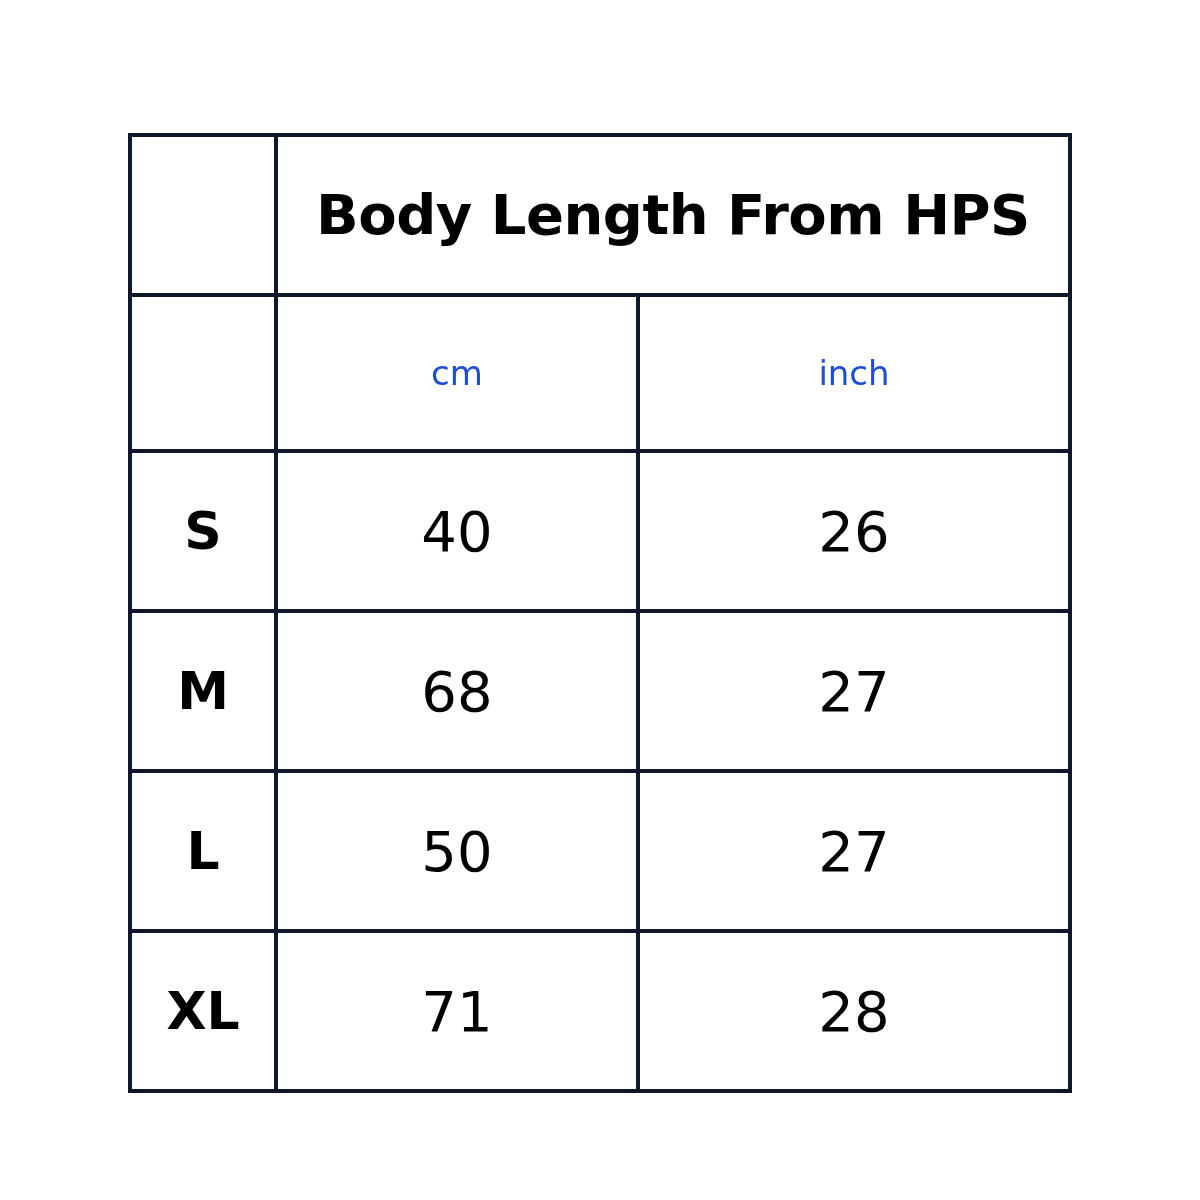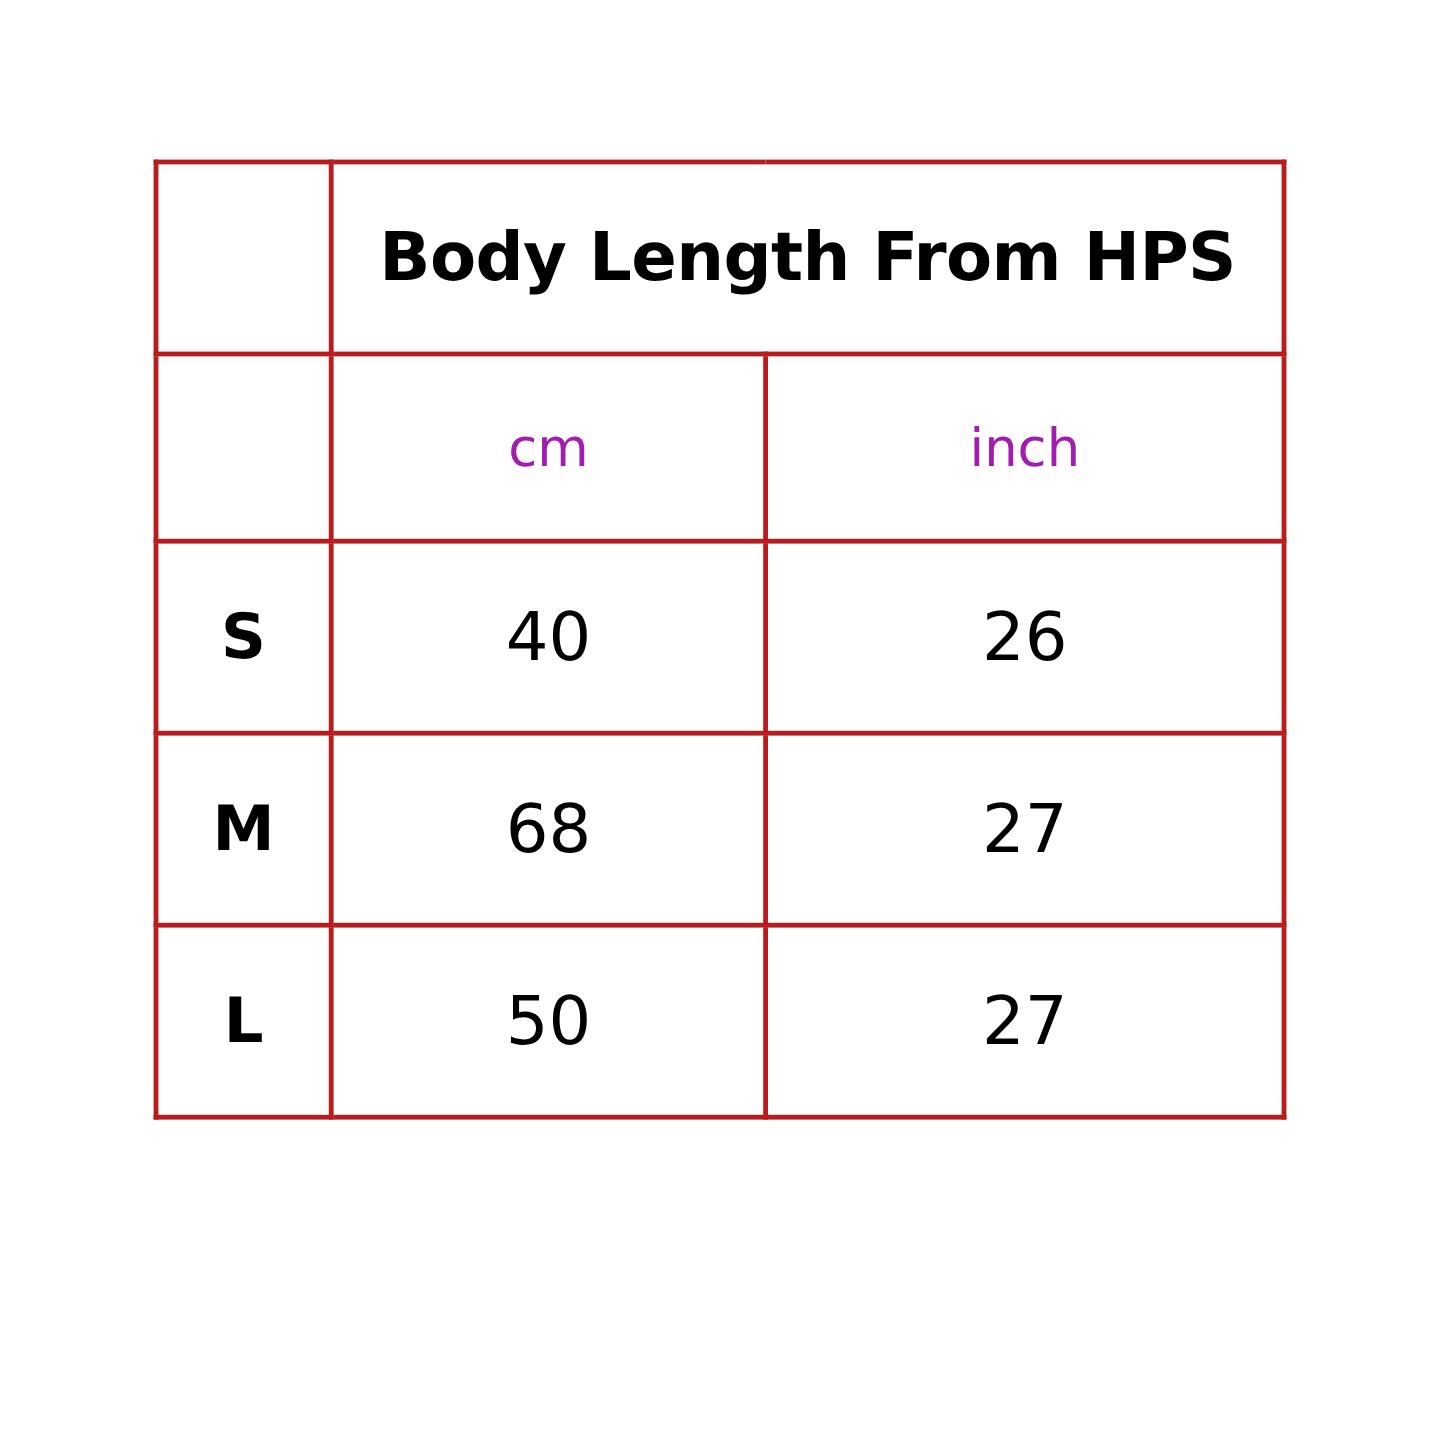--- a/index.html
+++ b/index.html
@@ -25,21 +25,21 @@
   }
 
   table.size-table {
     border-collapse: collapse;
     table-layout: fixed;
     width: 940px;
   }
 
   table.size-table td,
   table.size-table th {
-    border: 4px solid #b91c1c;
+    border: 4px solid #0f172a;
     padding: 0;
     text-align: center;
     vertical-align: middle;
     font-weight: normal;
   }
 
   
   col.c-size { width: 146px; }
   col.c-cm   { width: 362px; }
   col.c-in   { width: 432px; }
@@ -54,22 +54,22 @@
     height: 156px;
     font-size: 56px;
     font-weight: bold;
     letter-spacing: -0.5px;
     line-height: 1.05;
   }
 
   
   tr.unit-row td {
     height: 152px;
-    font-size: 44px;
-    color: #a21caf;
+    font-size: 34px;
+    color: #1d4ed8;
     font-weight: normal;
   }
 
   
   tr.data-row td {
     height: 156px;
     font-size: 56px;
   }
   tr.data-row td.size-cell {
     font-weight: bold;
@@ -105,15 +105,20 @@
       <tr class="data-row">
         <td class="size-cell">M</td>
         <td>68</td>
         <td>27</td>
       </tr>
       <tr class="data-row">
         <td class="size-cell">L</td>
         <td>50</td>
         <td>27</td>
       </tr>
+      <tr class="data-row">
+        <td class="size-cell">XL</td>
+        <td>71</td>
+        <td>28</td>
+      </tr>
     </tbody>
   </table>
 </div>
 
 </body></html>

